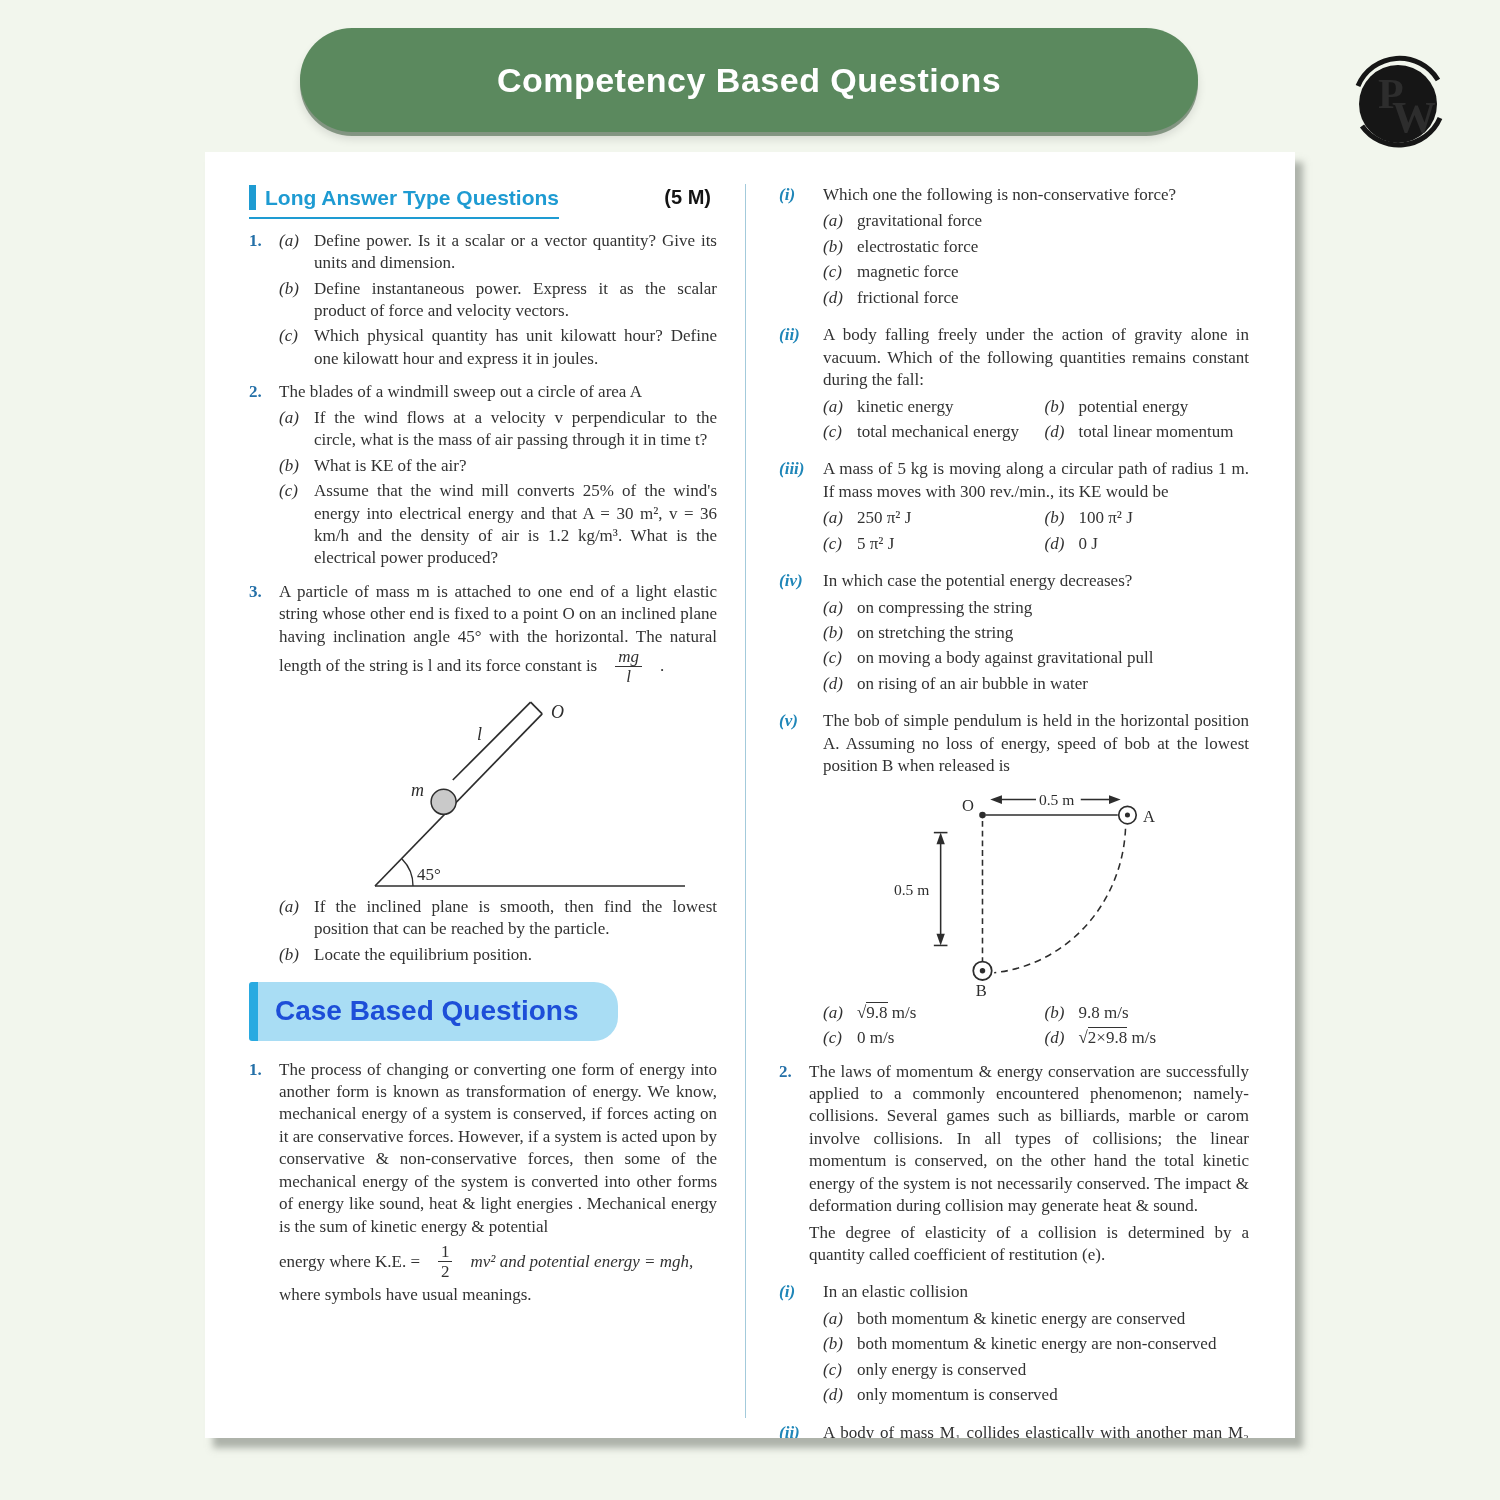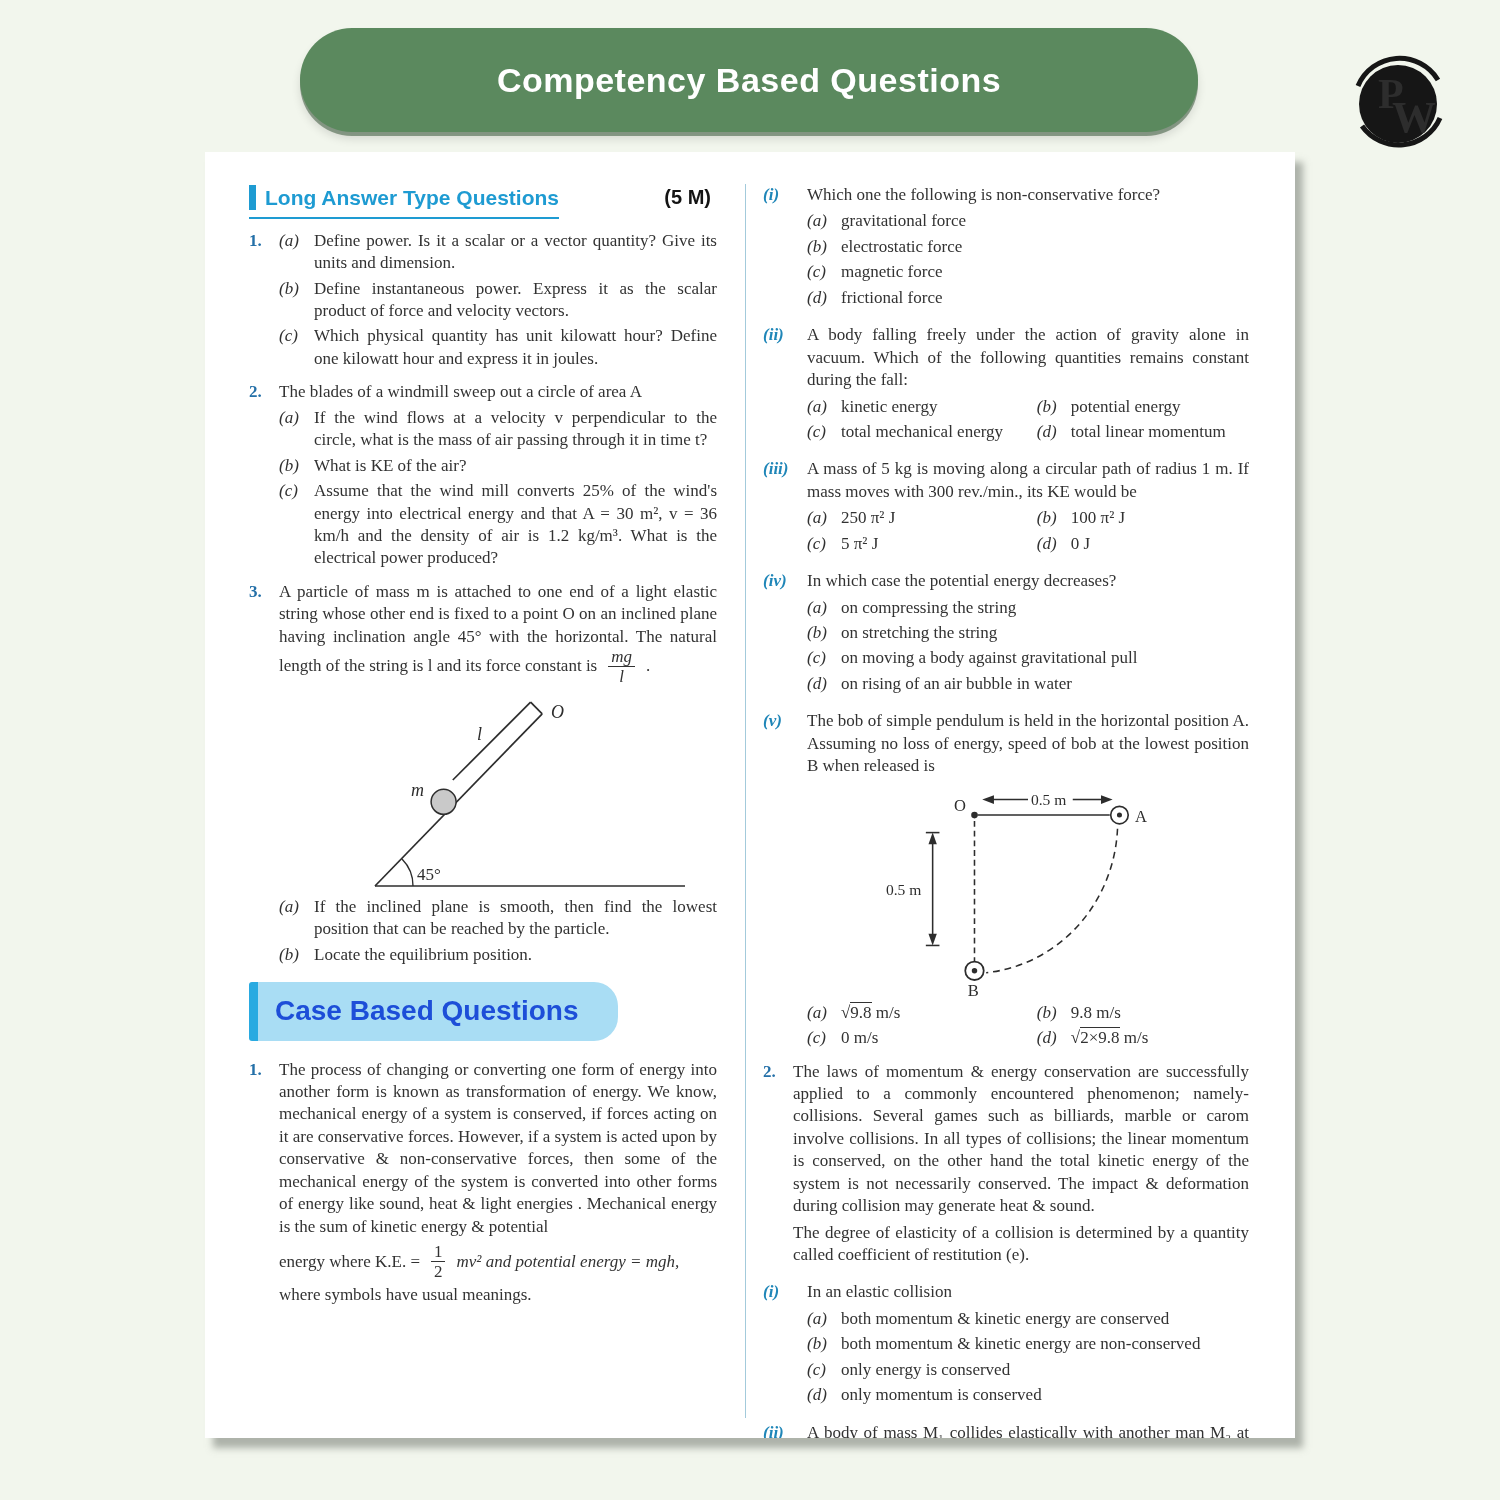--- a/index.html
+++ b/index.html
@@ -26,21 +26,21 @@
   .logo { position:absolute; left:1340px; top:46px; width:116px; height:116px; }
   
   .page {
     position:absolute; left:205px; top:152px; width:1090px; height:1286px;
     background:#ffffff;
     box-shadow:8px 10px 7px rgba(105,112,104,.5);
     display:flex; padding:32px 46px 20px 44px; overflow:hidden;
   }
   .colL { width:497px; flex:none; padding-right:28px; border-right:1px solid #a3cadb; }
   .colR { flex:1; padding-left:17px; }
-  .body-text { font-size:17px; line-height:1.32; }
+  .body-text { font-size:17px; line-height:1.32;gap:16px; }
   p.j { text-align:justify; }
   
   .sec1 { display:flex; align-items:flex-start; }
   .sec1-left { display:flex; align-items:center; border-bottom:2px solid #1e9bd2; padding-bottom:5px; }
   .sec-bar { width:7px; height:25px; background:#1e9bd2; margin-right:9px; flex:none; }
   .sec1-title { color:#1e9bd2; font-family:"Liberation Sans","DejaVu Sans",sans-serif; font-weight:700; font-size:21px; }
   .sec1-marks { margin-left:auto; font-family:"Liberation Sans","DejaVu Sans",sans-serif; font-weight:700; font-size:20px; color:#141414; padding-right:6px; }
   
   .pill { display:inline-flex; align-items:stretch; background:#a9ddf4; border-radius:5px 24px 24px 5px; margin-top:16px; }
   .pill-bar { width:9px; background:#29aae1; border-radius:3px 0 0 3px; flex:none; }
@@ -58,21 +58,21 @@
   .mb { flex:1; }
   .opts { margin-top:4px; }
   .opt { display:flex; margin-top:3px; }
   .ol { width:34px; flex:none; font-style:italic; }
   .ot { flex:1; }
   .row2 { display:flex; margin-top:3px; }
   .cell { display:flex; }
   .cell.c1 { width:52%; }
   .cell.c2 { width:48%; }
   
-  .frac { display:inline-block; vertical-align:middle; text-align:center; line-height:1.02; margin:0 11px; }
+  .frac { display:inline-block; vertical-align:middle; text-align:center; line-height:1.02; margin:0 18px; }
   .frac .fnum { display:block; border-bottom:1.4px solid #333; padding:0 3px 1px; }
   .frac .fden { display:block; padding-top:1px; }
   .it { font-style:italic; }
   .radicand { border-top:1.4px solid #333; }
   .formula-line { display:flex; align-items:center; margin:5px 0 3px; }
   .fig { display:block; }
   .fig-incline { margin:6px 0 4px 66px; }
   .fig-pend { margin:4px auto 2px; display:block; }
   svg text { font-family:"Liberation Serif","DejaVu Serif",serif; fill:#2d2d2d; }
 </style>

